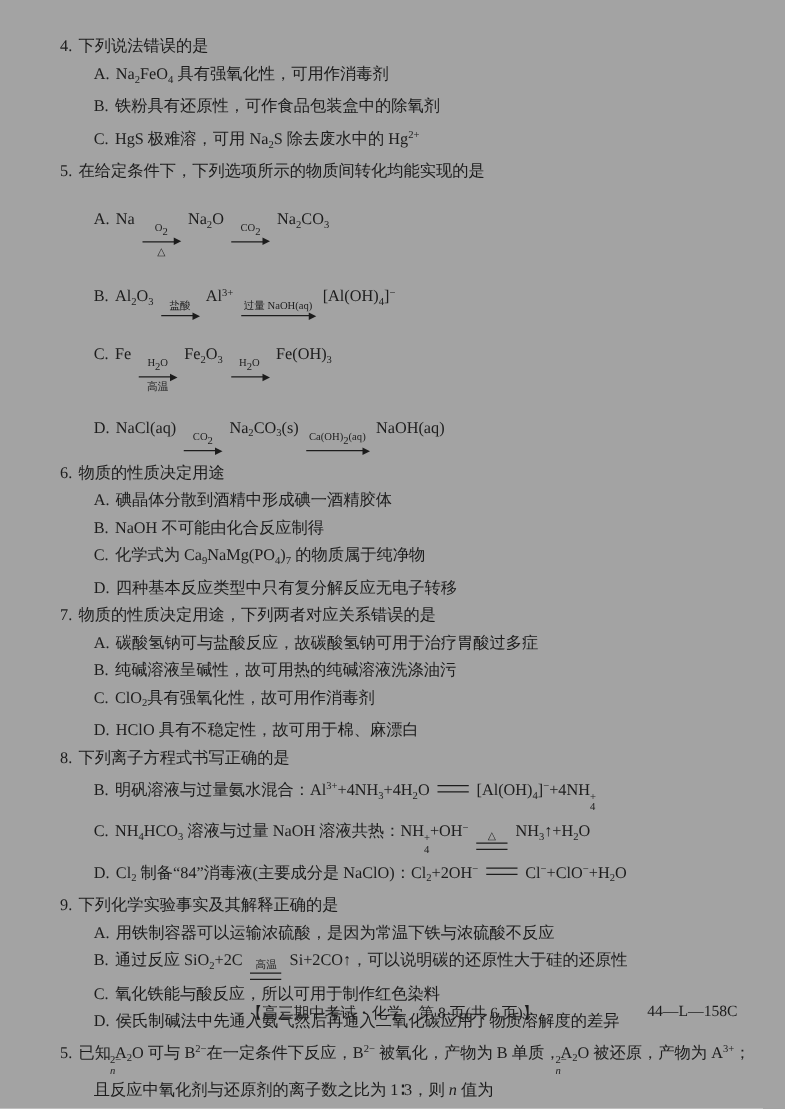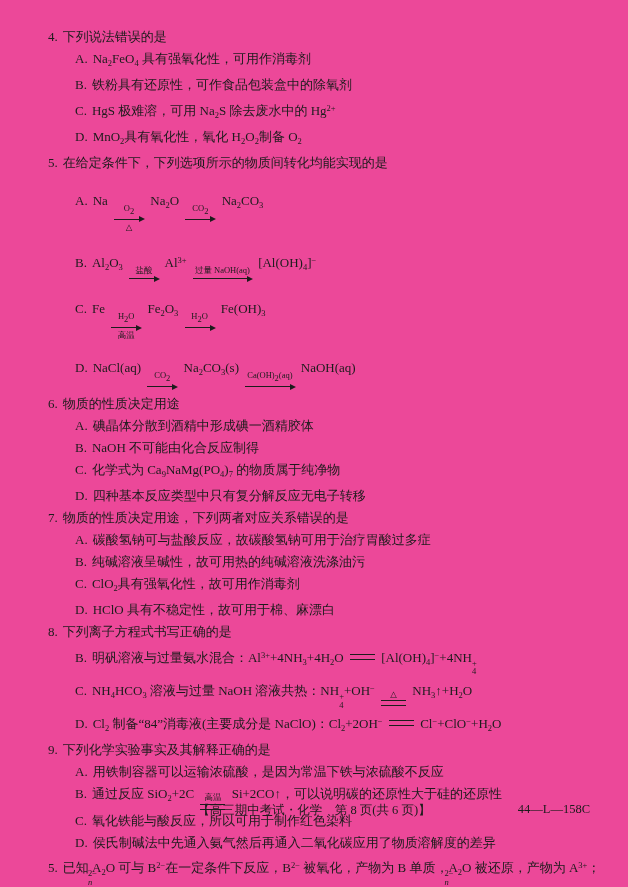--- a/index.html
+++ b/index.html
@@ -1,18 +1,18 @@
 <!DOCTYPE html>
 <html><head>
 <meta charset="utf-8">
 <style>
   html,body { margin:0; padding:0; background:#e8e8e8; }
   .page {
     width:628px; height:887px; margin:0 auto; position:relative;
-    background:#ec4899; overflow:hidden; color:#1c1c1c;
+    background:#a3a3a3; overflow:hidden; color:#1c1c1c;
     font-family:"Liberation Serif","DejaVu Serif",serif;
     font-size:13px; font-weight:500;
   }
   .content { padding:26px 24px 0 48px; }
   .q { margin:0; }
   .q-head { line-height:22px; padding-left:27px; text-indent:-27px; }
   .q-num { padding-right:5px; }
   .opt { line-height:22px; margin-left:27px; }
   .opt-label { padding-right:5px; }
   .eqopt { margin-top:16px; margin-bottom:3px; }
@@ -44,21 +44,20 @@
 </head>
 <body>
 
 <div class="page">
   <div class="content">
       <div class="q">
         <div class="q-head"><span class="q-num">4.</span><span class="stem-text">下列说法错误的是</span></div>
         <div class="opt"><span class="opt-label">A.</span><span class="opt-text">Na<span class="sub">2</span>FeO<span class="sub">4</span> 具有强氧化性，可用作消毒剂</span></div>
         <div class="opt"><span class="opt-label">B.</span><span class="opt-text">铁粉具有还原性，可作食品包装盒中的除氧剂</span></div>
         <div class="opt"><span class="opt-label">C.</span><span class="opt-text">HgS 极难溶，可用 Na<span class="sub">2</span>S 除去废水中的 Hg<span class="sup">2+</span></span></div>
-        <div class="opt"><span class="opt-label">D.</span><span class="opt-text">MnO<span class="sub">2</span>具有氧化性，氧化 H<span class="sub">2</span>O<span class="sub">2</span>制备 O<span class="sub">2</span></span></div>
       </div>
       <div class="q">
         <div class="q-head"><span class="q-num">5.</span><span class="stem-text">在给定条件下，下列选项所示的物质间转化均能实现的是</span></div>
         <div class="opt eqopt"><span class="opt-label">A.</span><span class="opt-text">Na <span class="rxn">
               <span class="rxn-above">O<span class="sub">2</span></span>
               <span class="rxn-shaft"></span>
               <span class="rxn-below">△</span>
             </span> Na<span class="sub">2</span>O <span class="rxn">
               <span class="rxn-above">CO<span class="sub">2</span></span>
               <span class="rxn-shaft"></span>

